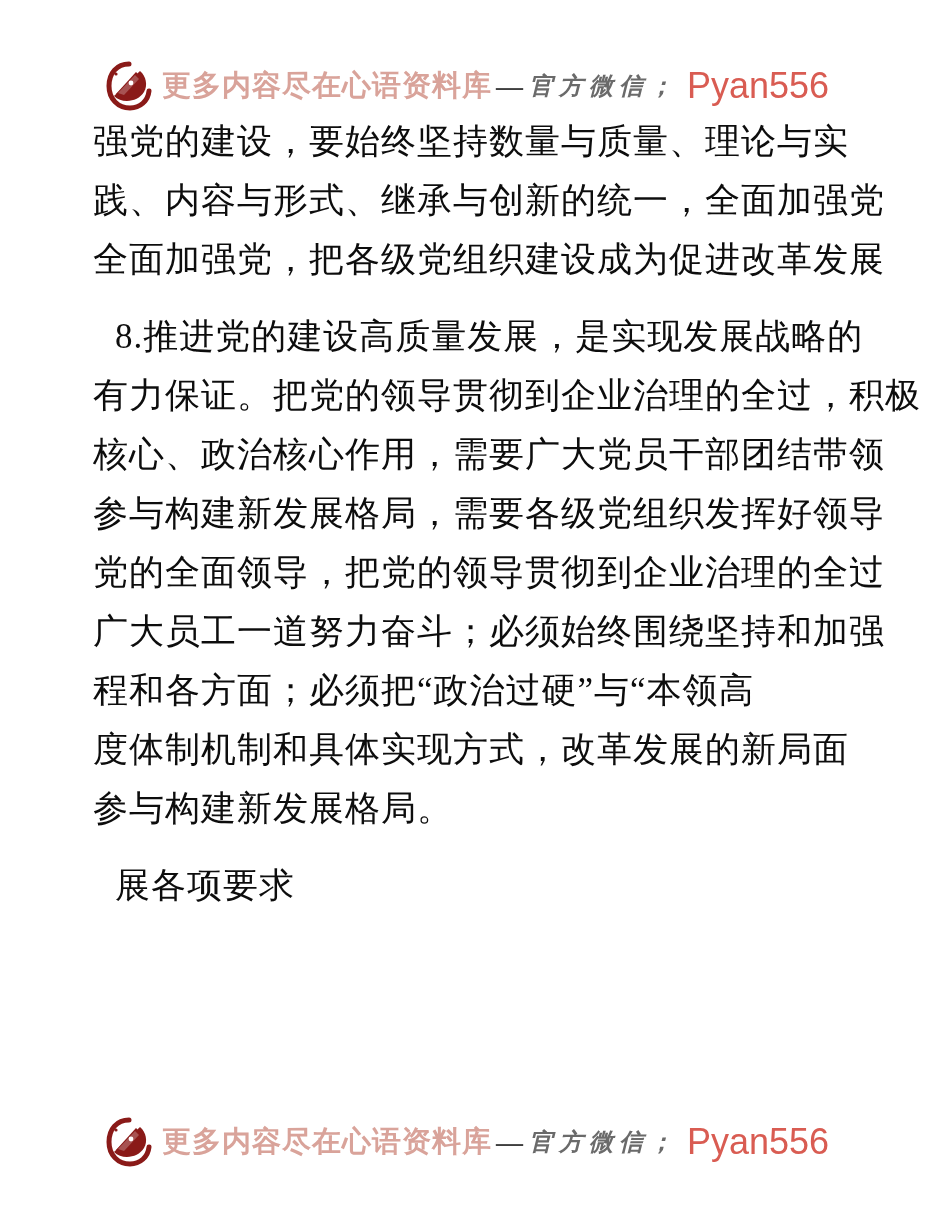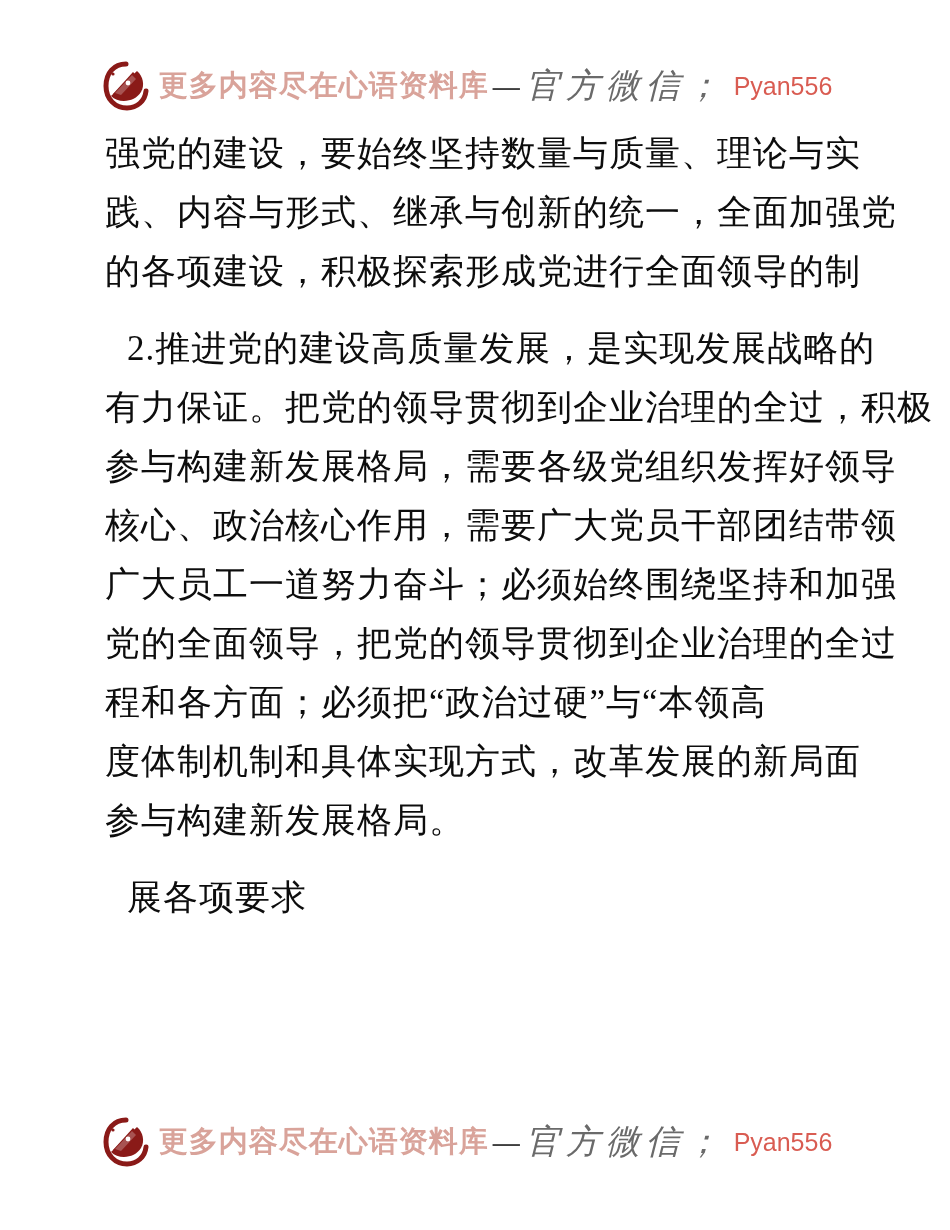--- a/index.html
+++ b/index.html
@@ -40,38 +40,39 @@
     font-size: 29px;
     letter-spacing: 1px;
     font-weight: bold;
   }
   .wm-dash {
     font-size: 27px;
     font-weight: bold;
     margin-left: -4px;
   }
   .wm-label {
-    font-size: 34px;
+    font-size: 24px;
     font-style: italic;
     letter-spacing: 6px;
     margin-left: -2px;
+    font-weight: bold;
   }
   .wm-id {
     font-family: "Liberation Sans", "DejaVu Sans", sans-serif;
-    font-size: 25px;
+    font-size: 36px;
   }
 
   
   .doc-body {
     position: absolute;
     top: 112px;
     left: 93px;
     width: 800px;
   }
-  .paragraph { margin: 12px; }
+  .paragraph { margin: 0; }
   .paragraph + .paragraph { margin-top: 18px; }
   .paragraph.indented .text-line:first-child { text-indent: 22px; }
   .text-line {
     font-size: 35px;
     line-height: 59px;
     letter-spacing: 1px;
     white-space: nowrap;
     text-align: left;
   }
 </style>
@@ -95,29 +96,29 @@
     <span class="wm-site" style="color: rgb(217, 163, 154);">更多内容尽在心语资料库</span>
     <span class="wm-dash" style="color: rgb(63, 63, 63);">—</span>
     <span class="wm-label" style="color: rgb(106, 106, 106);">官方微信；</span>
     <span class="wm-id" style="color: rgb(217, 92, 82);">Pyan556</span>
   </div>
 
   <div class="doc-body" style="color: rgb(13, 13, 13);">
       <div class="paragraph">
         <div class="text-line">强党的建设，要始终坚持数量与质量、理论与实</div>
         <div class="text-line">践、内容与形式、继承与创新的统一，全面加强党</div>
-        <div class="text-line">的各项建设，积极探索形成党进行全面领导的制</div>
+        <div class="text-line">全面加强党，把各级党组织建设成为促进改革发展</div>
       </div>
       <div class="paragraph indented">
-        <div class="text-line">2.推进党的建设高质量发展，是实现发展战略的</div>
+        <div class="text-line">8.推进党的建设高质量发展，是实现发展战略的</div>
         <div class="text-line">有力保证。把党的领导贯彻到企业治理的全过，积极</div>
+        <div class="text-line">核心、政治核心作用，需要广大党员干部团结带领</div>
         <div class="text-line">参与构建新发展格局，需要各级党组织发挥好领导</div>
-        <div class="text-line">核心、政治核心作用，需要广大党员干部团结带领</div>
+        <div class="text-line">党的全面领导，把党的领导贯彻到企业治理的全过</div>
         <div class="text-line">广大员工一道努力奋斗；必须始终围绕坚持和加强</div>
-        <div class="text-line">党的全面领导，把党的领导贯彻到企业治理的全过</div>
         <div class="text-line">程和各方面；必须把“政治过硬”与“本领高</div>
         <div class="text-line">度体制机制和具体实现方式，改革发展的新局面</div>
         <div class="text-line">参与构建新发展格局。</div>
       </div>
       <div class="paragraph indented">
         <div class="text-line">展各项要求</div>
       </div>
     </div>
 
   <div class="watermark footer">

